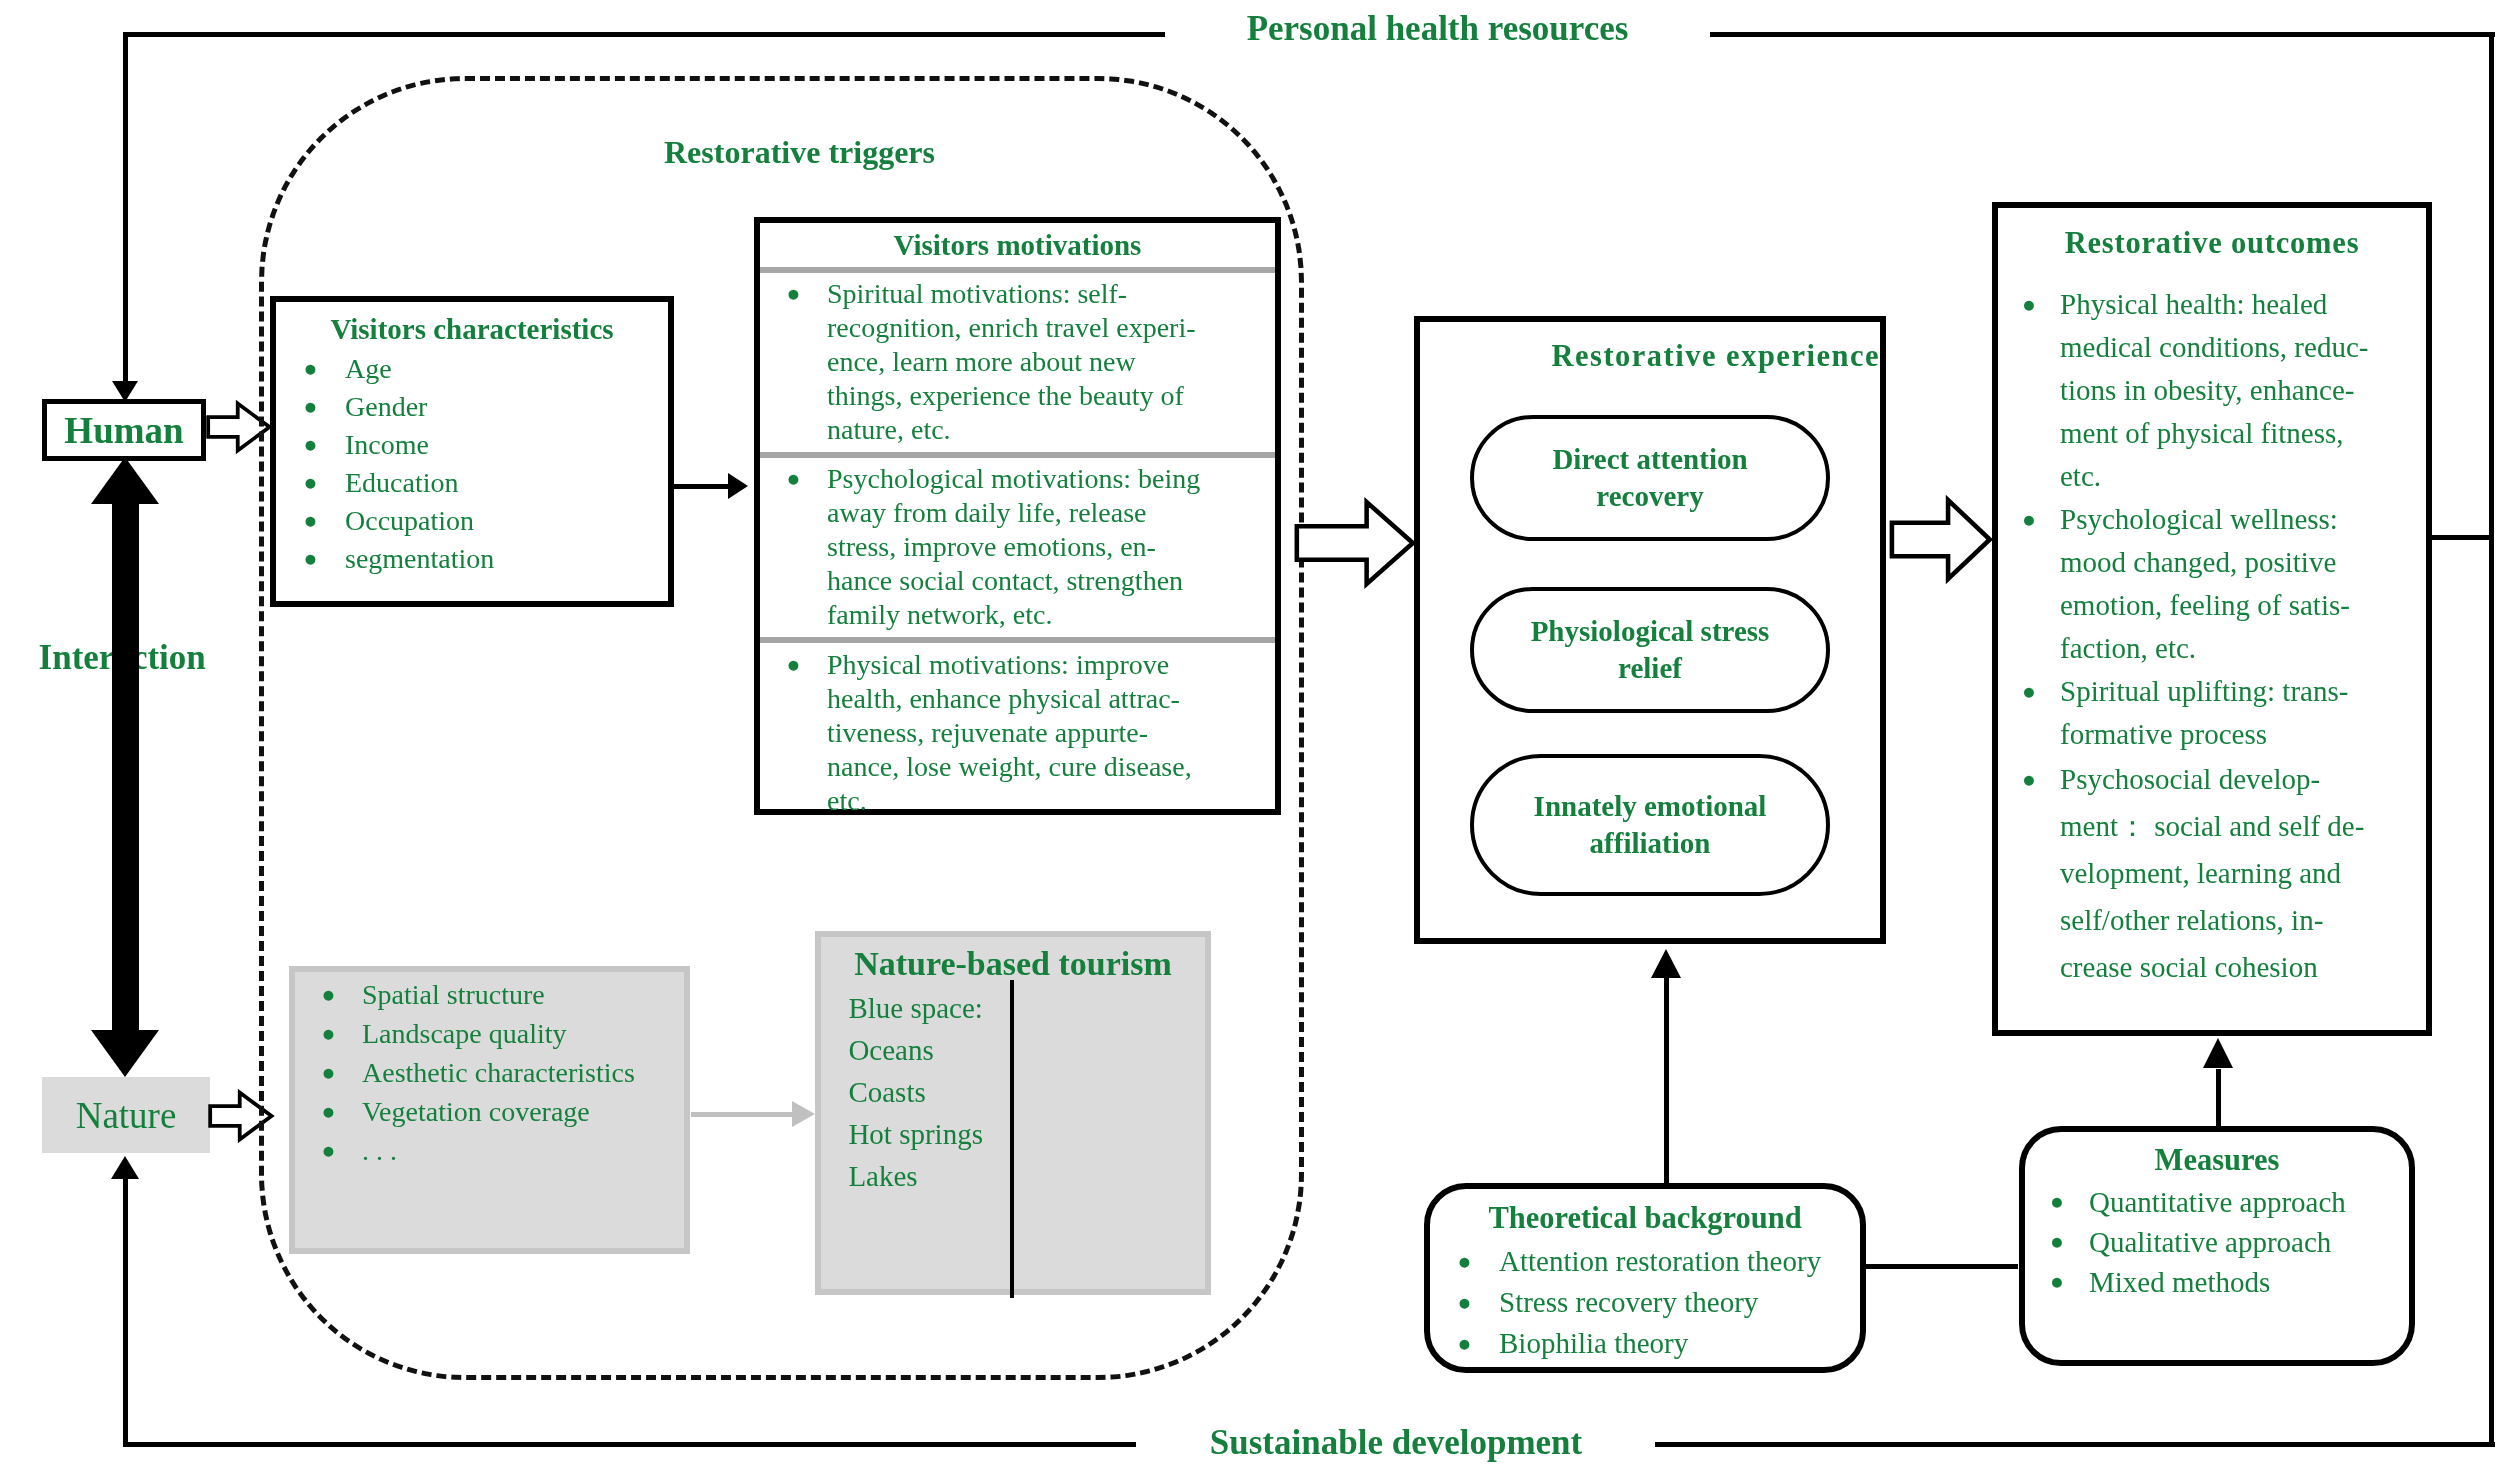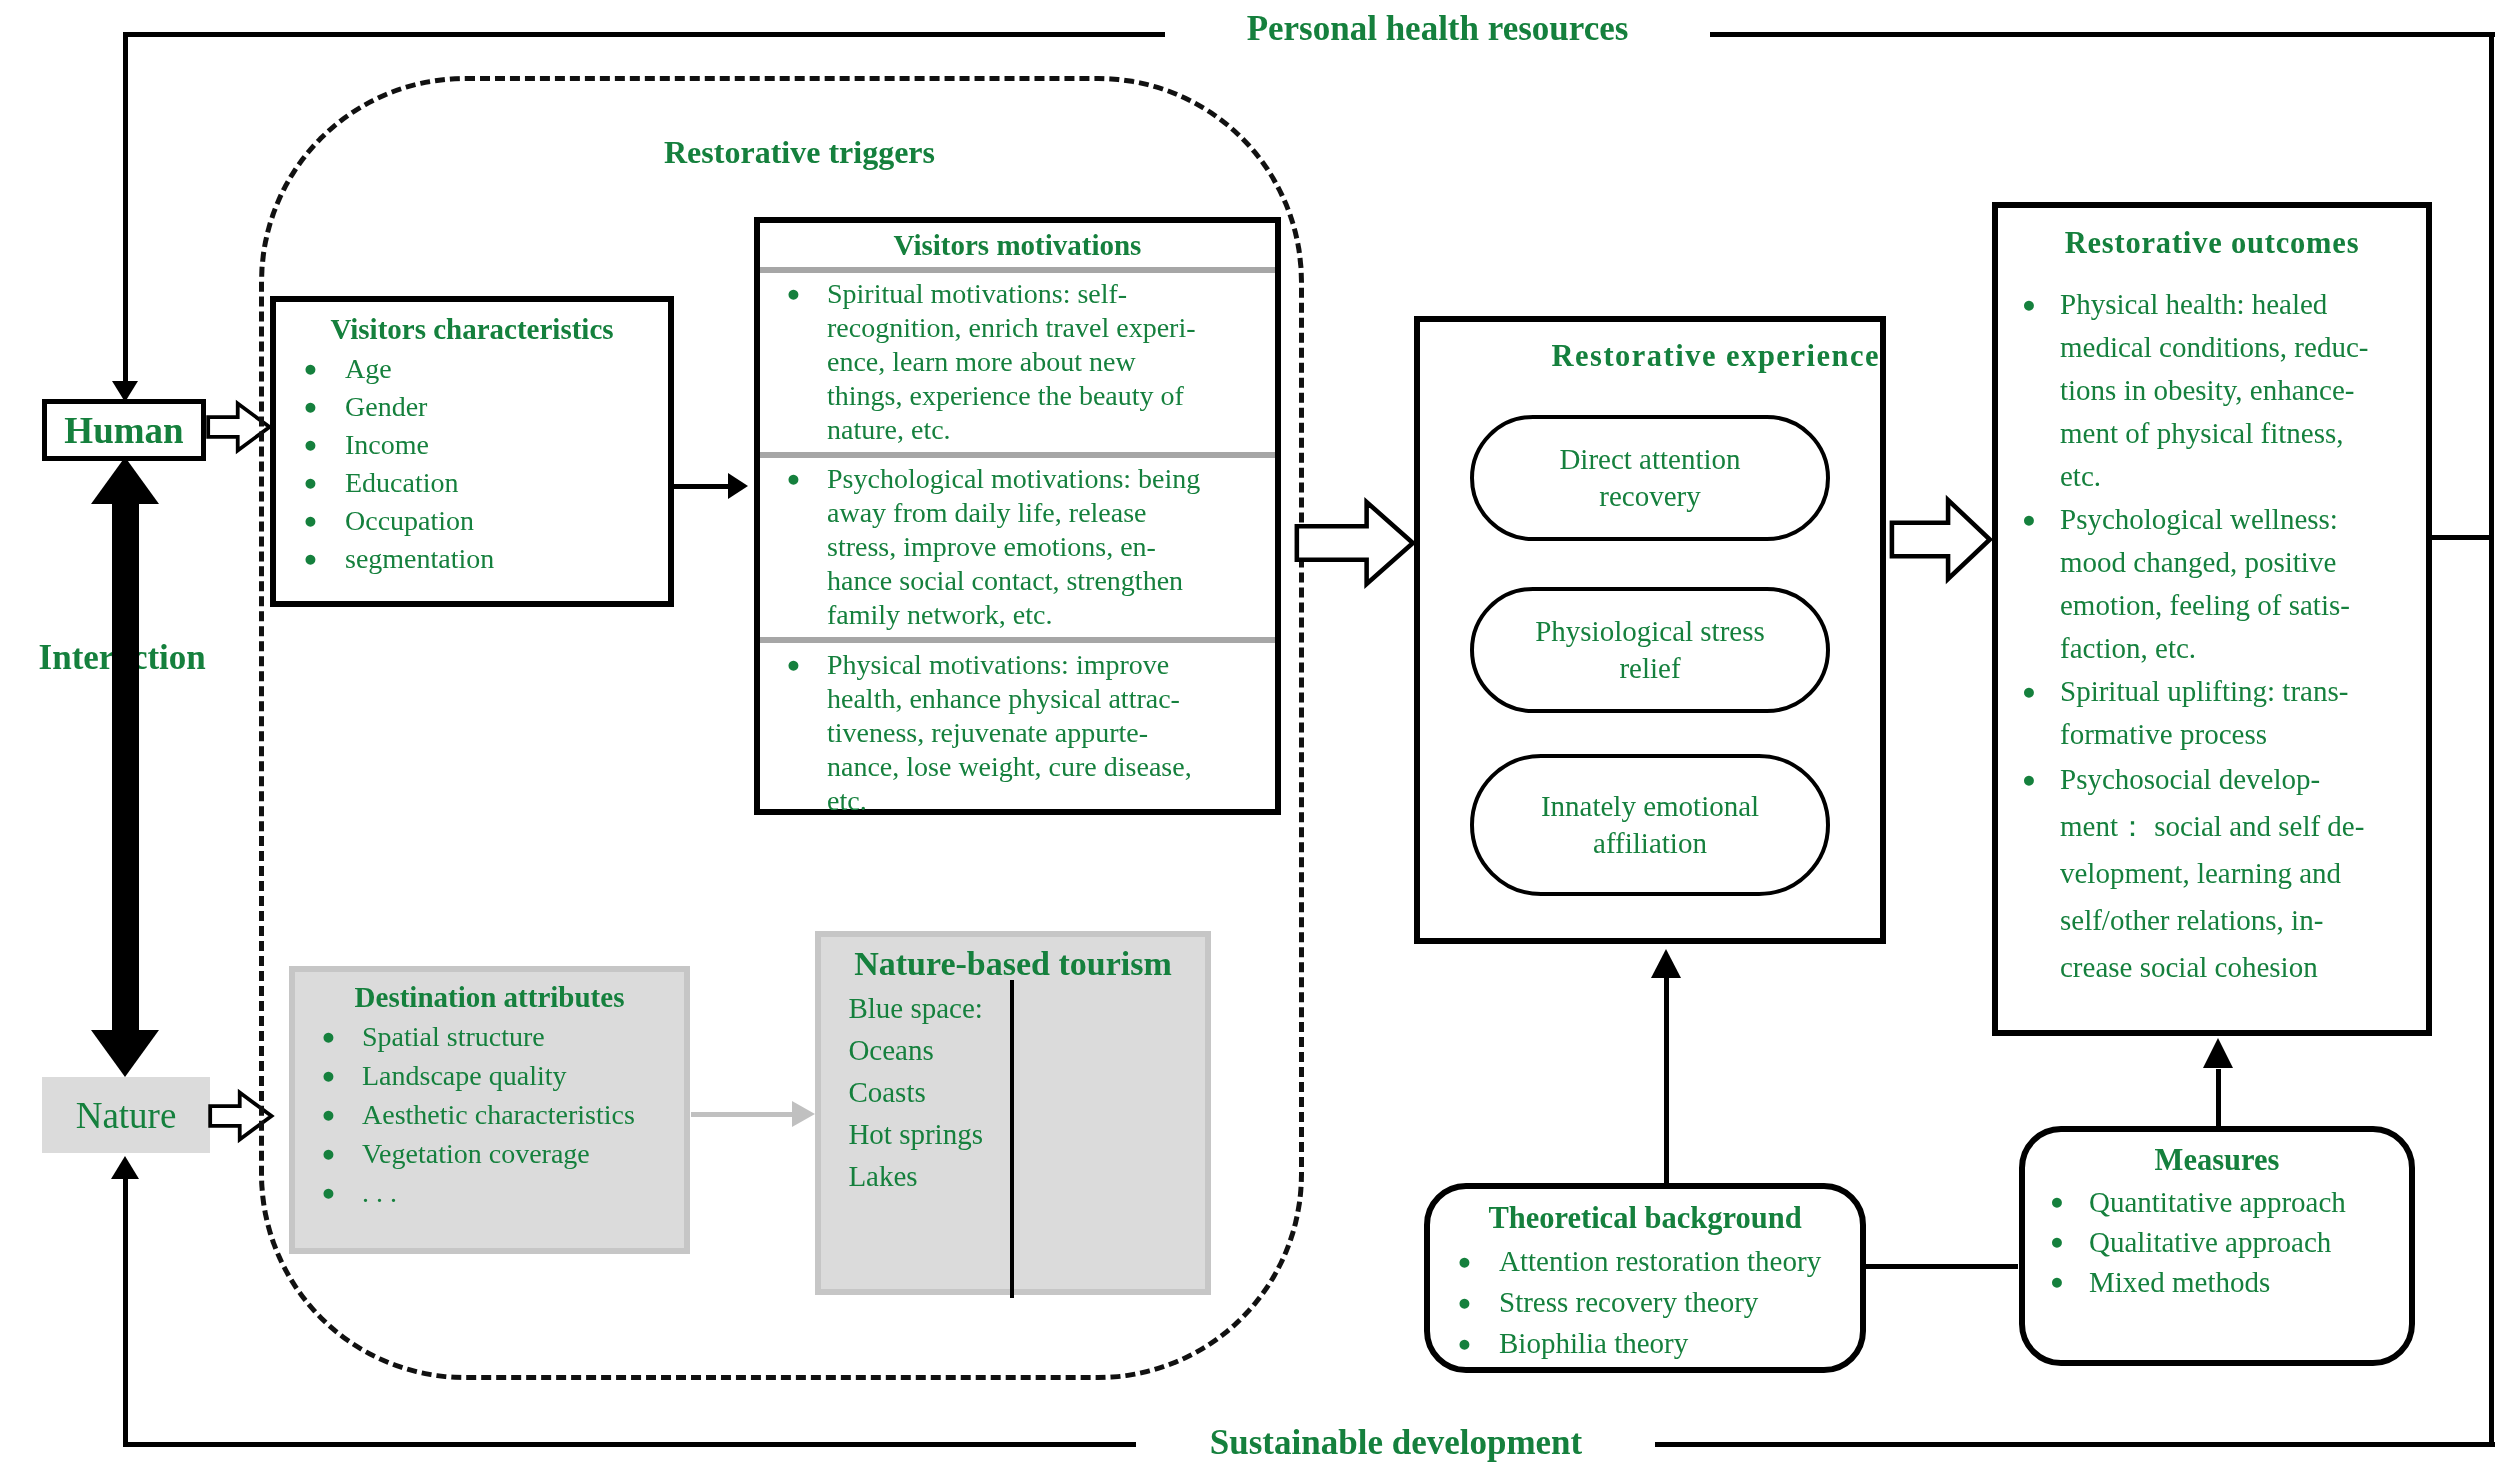--- a/index.html
+++ b/index.html
@@ -12,21 +12,21 @@
   .tri{position:absolute;width:0;height:0;}
   .boxed{position:absolute;box-sizing:border-box;background:#fff;}
   .graybox{position:absolute;box-sizing:border-box;background:#dbdbdb;border:6.9px solid #c6c6c6;}
   .title{font-weight:700;text-align:center;}
   ul.blist{list-style:none;margin:0;padding:0;}
   ul.blist li{display:flex;align-items:flex-start;}
   ul.blist .dot{flex:0 0 auto;text-align:center;}
   .pre{white-space:pre-line;}
   .stadium{position:absolute;box-sizing:border-box;border:4.6px solid #000;border-radius:72px;
            background:#fff;display:flex;align-items:center;justify-content:center;
-           text-align:center;font-size:29px;line-height:37px;}
+           text-align:center;font-size:29px;line-height:37px;font-weight:bold;}
   .rounded{border-radius:42px;}
   svg{position:absolute;overflow:visible;}
 
   
   #top-line-left{left:123px;top:32px;width:1042px;}
   #top-line-right{left:1710px;top:32px;width:785px;}
   #top-title{left:1165px;top:9.1px;width:545px;}
   #right-line{left:2489px;top:32px;height:1415px;}
   #bottom-line-left{left:123px;top:1442px;width:1013px;}
   #bottom-line-right{left:1655px;top:1442px;width:840px;}
@@ -210,21 +210,20 @@
       <span class="dot">●</span>
       <span class="pre">Physical motivations: improve
 health, enhance physical attrac-
 tiveness, rejuvenate appurte-
 nance, lose weight, cure disease,
 etc.</span>
     </div>
   </div>
 
   <div class="graybox" id="dest-box">
-    <div class="title">Destination attributes</div>
     <ul class="blist">
       <li>
           <span class="dot">●</span>
           <span>Spatial structure</span>
         </li>
       <li>
           <span class="dot">●</span>
           <span>Landscape quality</span>
         </li>
       <li>

